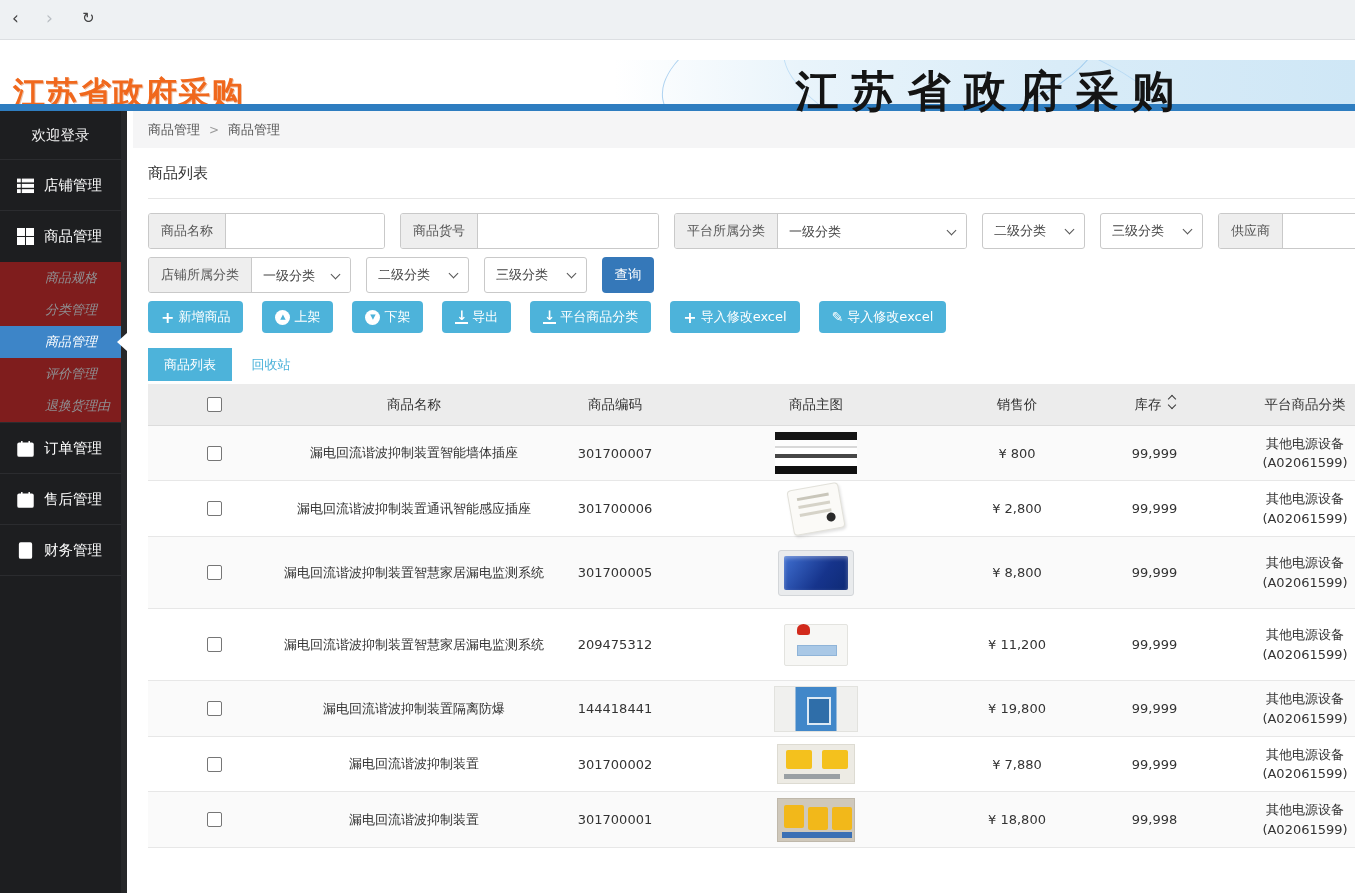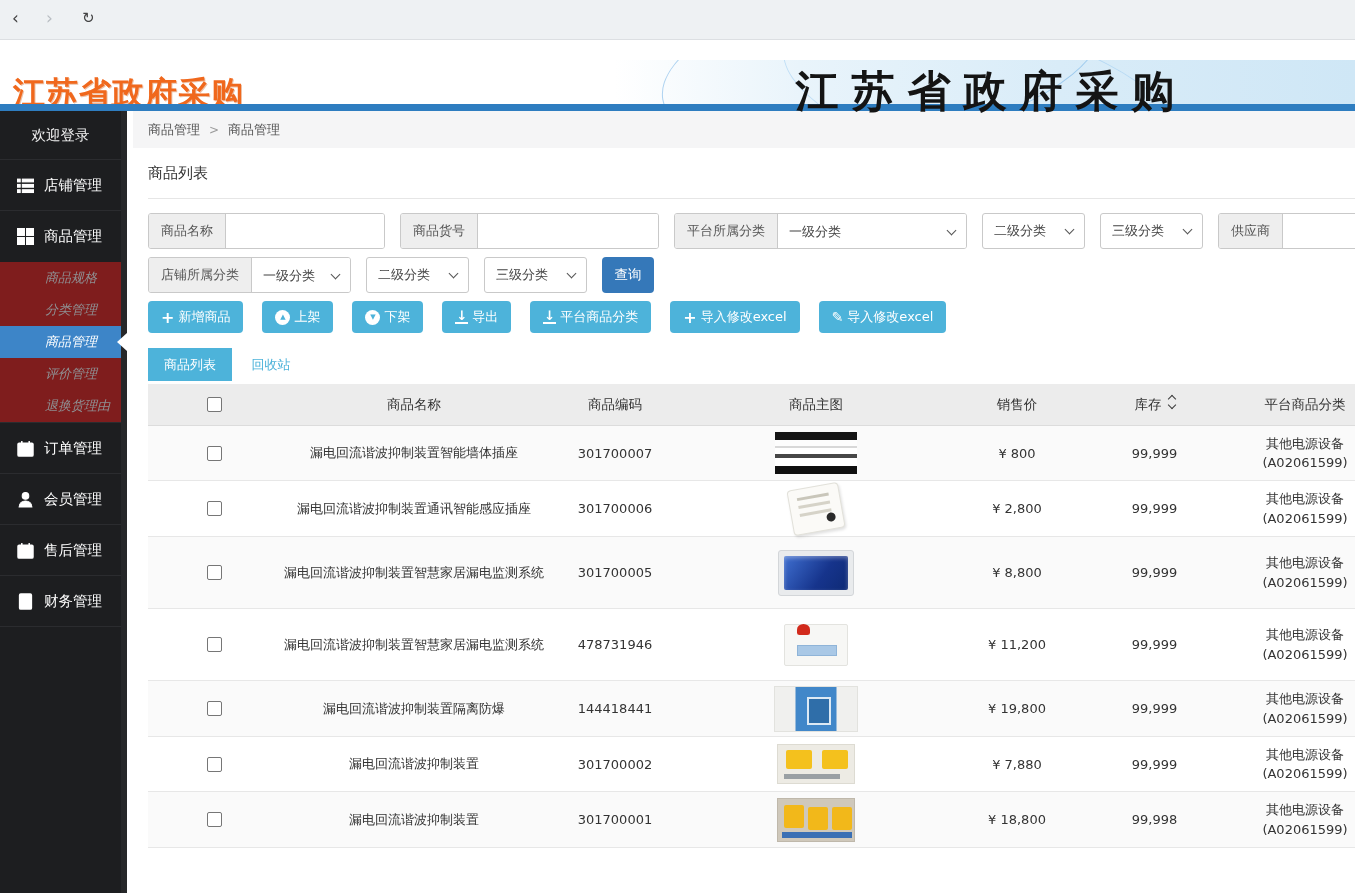--- a/index.html
+++ b/index.html
@@ -238,27 +238,20 @@
       <rect x="1" y="3" width="14" height="12" rx="1"></rect>
       <line x1="1" y1="7" x2="15" y2="7"></line>
       <line x1="4.5" y1="1" x2="4.5" y2="4"></line>
         <line x1="11.5" y1="1" x2="11.5" y2="4"></line>
       <line x1="4" y1="10" x2="12" y2="10"></line>
         <line x1="4" y1="12.5" x2="9" y2="12.5"></line>
     </svg>
     <span>订单管理</span>
   </div>
 
-  <div class="side-item">
-    <svg viewBox="0 0 16 16">
-      <circle cx="8" cy="4.6" r="3.1"></circle>
-      <path d="M2 15c0-3.6 2.7-5.6 6-5.6s6 2 6 5.6z"></path>
-    </svg>
-    <span>会员管理</span>
-  </div>
 
   <div class="side-item">
     <svg viewBox="0 0 16 16" fill="none" stroke-width="1.5">
       <rect x="1" y="3" width="14" height="12" rx="1"></rect>
       <line x1="1" y1="7" x2="15" y2="7"></line>
       <line x1="4.5" y1="1" x2="4.5" y2="4"></line>
         <line x1="11.5" y1="1" x2="11.5" y2="4"></line>
       <line x1="4" y1="10" x2="12" y2="10"></line>
         <line x1="4" y1="12.5" x2="9" y2="12.5"></line>
     </svg>
@@ -422,21 +415,21 @@
           <span>301700005</span>
           <div class="pimg" data-img="lcd-monitor-photo"></div>
           <span>¥ 8,800</span>
           <span>99,999</span>
           <span class="cat-cell"><span>其他电源设备</span><br><span>(A02061599)</span></span>
         </div>
 
         <div class="trow">
           <input type="checkbox" class="cb" style="">
           <span>漏电回流谐波抑制装置智慧家居漏电监测系统</span>
-          <span>478731946</span>
+          <span>209475312</span>
           <div class="pimg" data-img="alarm-device-photo"></div>
           <span>¥ 11,200</span>
           <span>99,999</span>
           <span class="cat-cell"><span>其他电源设备</span><br><span>(A02061599)</span></span>
         </div>
 
         <div class="trow">
           <input type="checkbox" class="cb" style="">
           <span>漏电回流谐波抑制装置隔离防爆</span>
           <span>144418441</span>

